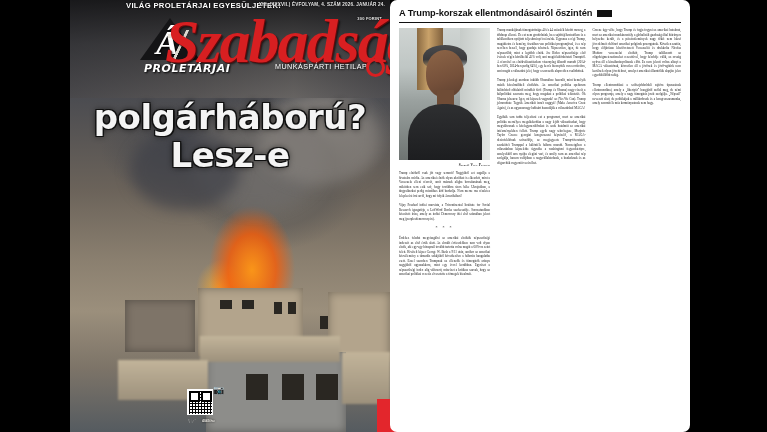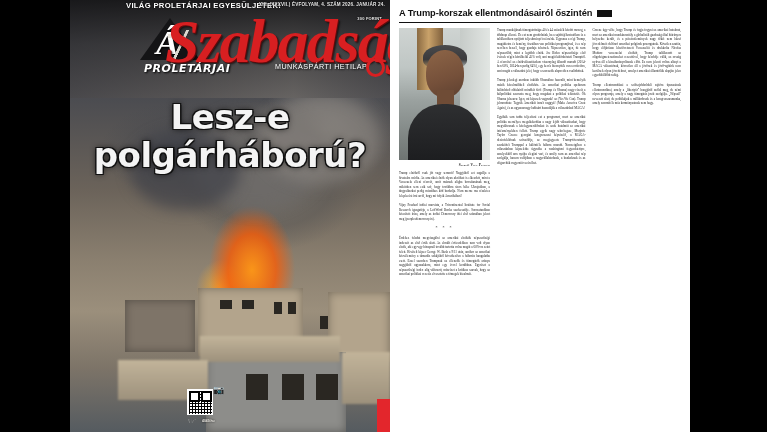--- a/index.html
+++ b/index.html
@@ -159,21 +159,21 @@
   .page-badge {
     position: absolute; left: 377px; top: 399px;
     width: 33px; height: 33px; background: #e3262c;
     color: #fff; font-family: "Liberation Serif", serif;
     font-size: 15px; display: flex; align-items: center; justify-content: center;
   }
 
   
   .article {
     position: absolute; left: 390px; top: 0; width: 300px; height: 432px;
-    background: #ffffff; padding: 8px 9px 6px 9px; overflow: hidden;
+    background: #ffffff; padding: 8px 9px 6px 9px; overflow: hidden; border-radius: 7px;
   }
   .art-head {
     display: flex; align-items: center; gap: 5px;
     padding-bottom: 4px;
   }
   .art-title {
     font-size: 9.3px; font-weight: bold; color: #111; letter-spacing: -.1px;
     white-space: nowrap;
   }
   .art-marker { width: 15px; height: 7px; background: #111; flex: none; }
@@ -270,22 +270,22 @@
         <div class="worker"></div>
       </div>
 
       <div class="mast-title">Szabadság</div>
       <div class="mast-party">PROLETÁRJAI</div>
       <div class="mast-sub">MUNKÁSPÁRTI HETILAP</div>
       <div class="mast-ring"></div>
     </div>
 
     <div class="cover-headline">
+      <div>polgárháború?</div>
       <div>Lesz-e</div>
-      <div>polgárháború?</div>
     </div>
 
     <div class="qr-wrap">
       <div class="qr">
           <div class="qr-inner"></div>
         </div>
       <div class="cam-icon">📷</div>
       <div class="hand-icon">☞</div>
       <div class="qr-caption">4049.hu</div>
     </div>

